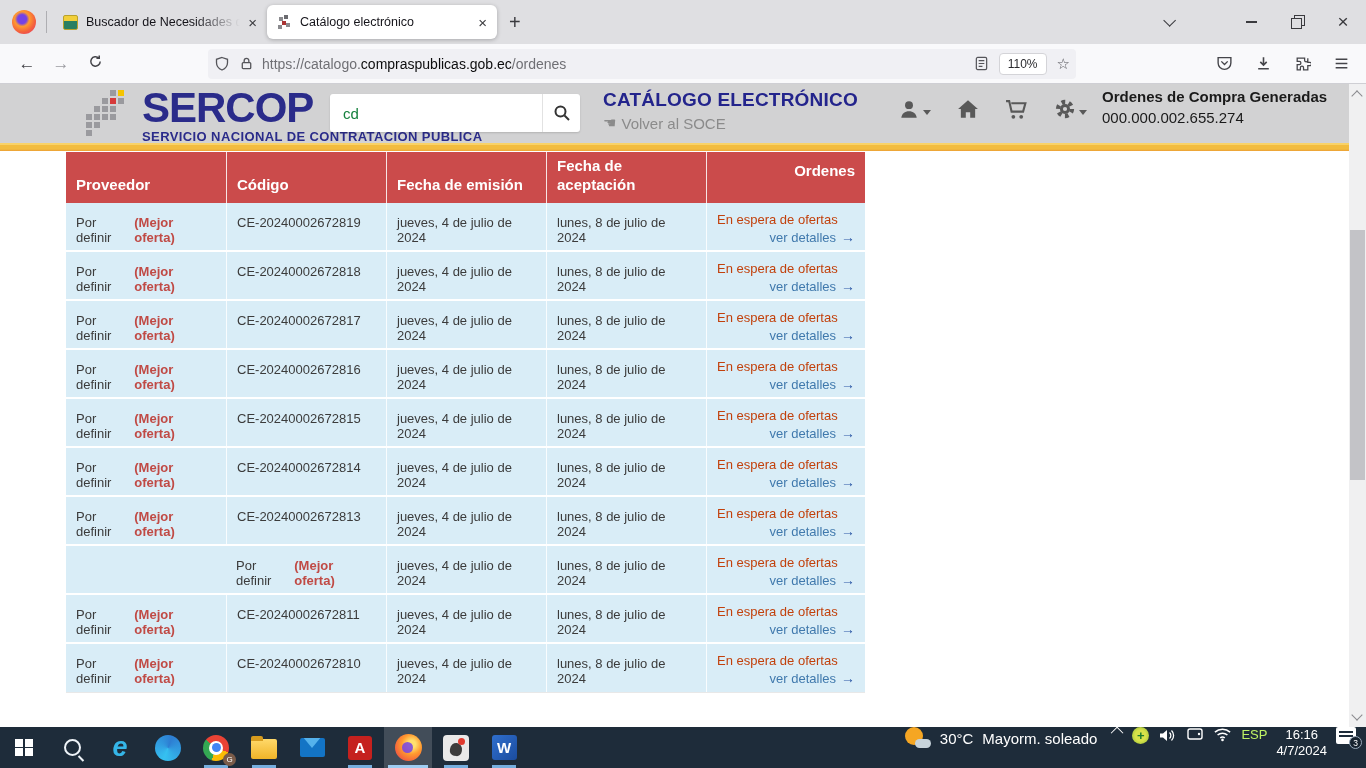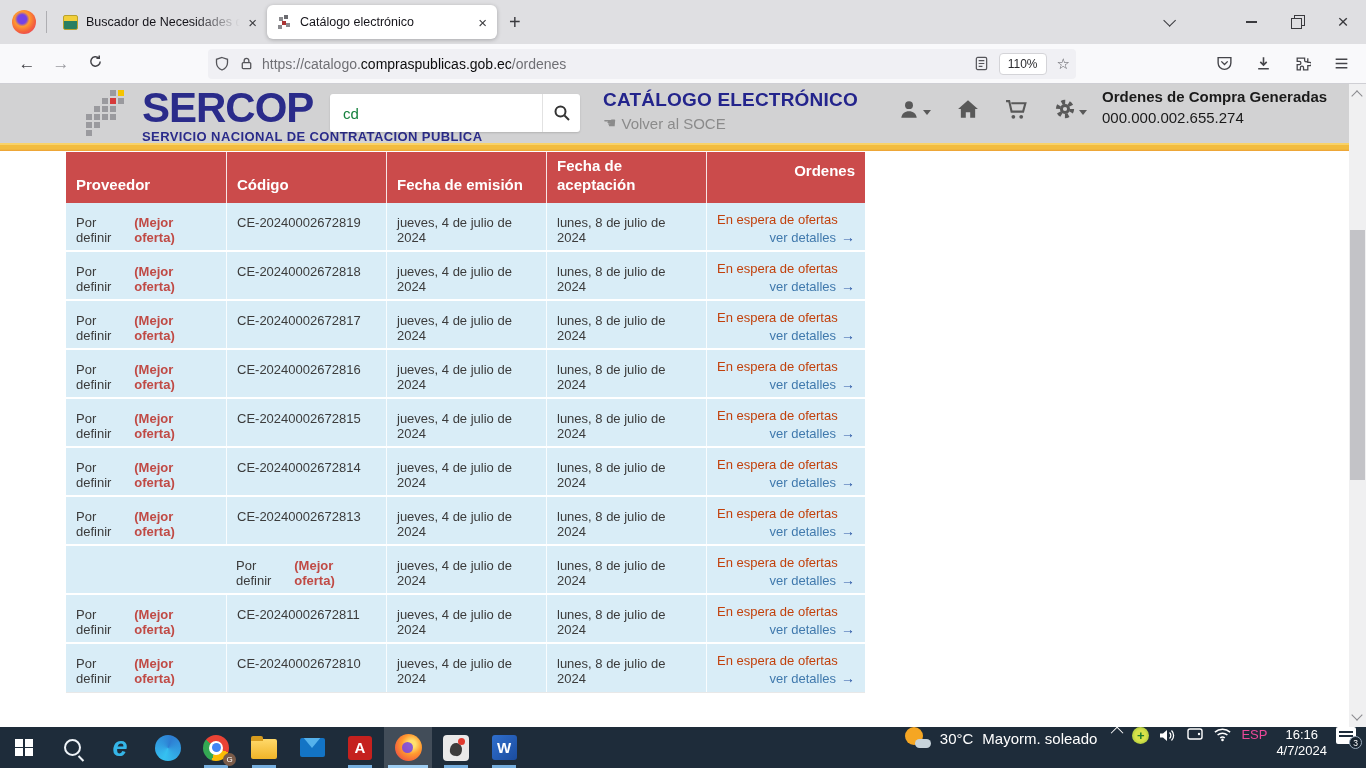--- a/index.html
+++ b/index.html
@@ -123,21 +123,21 @@
 
   .tray { margin-left:auto; display:flex; align-items:flex-start; gap:9px; padding-right:10px; }
   .weather { display:flex; align-items:center; gap:9px; padding:0 8px; }
   .sun-cloud { position:relative; width:26px; height:22px; }
   .sun-cloud .sun { position:absolute; left:0; top:0; width:18px; height:18px; border-radius:50%; background:#f5a623; }
   .sun-cloud .cloud { position:absolute; right:0; bottom:1px; width:16px; height:9px; border-radius:8px; background:#c7d3da; }
   .w-temp, .w-desc { font-size:15px; color:#fff; }
   .tray-chev { width:9px; height:9px; border-left:1.7px solid #fff; border-top:1.7px solid #fff; transform:rotate(45deg) translateY(2px); }
   .sec-dot { width:17px; height:17px; border-radius:50%; background:radial-gradient(circle,#d8e24a 0 45%,#8cb832 100%); position:relative; }
   .sec-dot:before { content:"+"; position:absolute; inset:0; color:#1d7a2e; font-weight:bold; font-size:13px; display:flex; align-items:center; justify-content:center; }
-  .esp { font-size:13px; color:#ec4899; }
+  .esp { font-size:13px; color:#bef264; }
   .timeblock { text-align:center; font-size:13px; color:#fff; line-height:16px; }
   .notif { position:relative; width:20px; height:17px; background:#fff; border-radius:2px; }
   .notif:before { content:""; position:absolute; left:3px; top:4px; width:14px; height:2px; background:#1e2c3a; box-shadow:0 4px 0 #1e2c3a; }
   .notif-badge { position:absolute; right:-6px; bottom:-5px; width:13px; height:13px; border-radius:50%; background:#16222e; border:1px solid #9ab; color:#fff; font-size:8.5px; display:flex; align-items:center; justify-content:center; }
 </style>
 </head>
 <body>
 
 <div class="screen">
 

